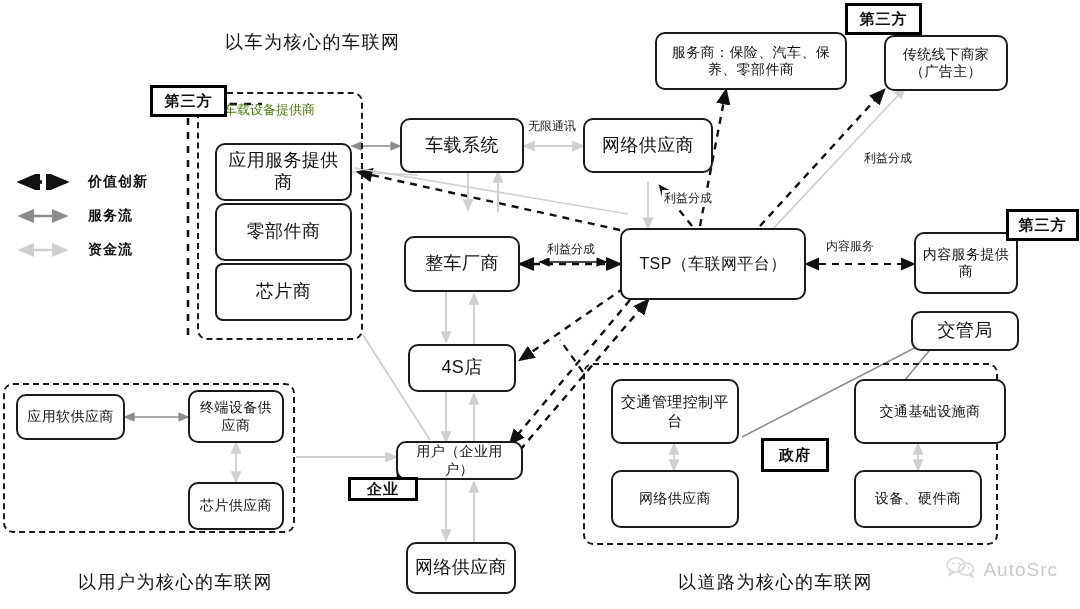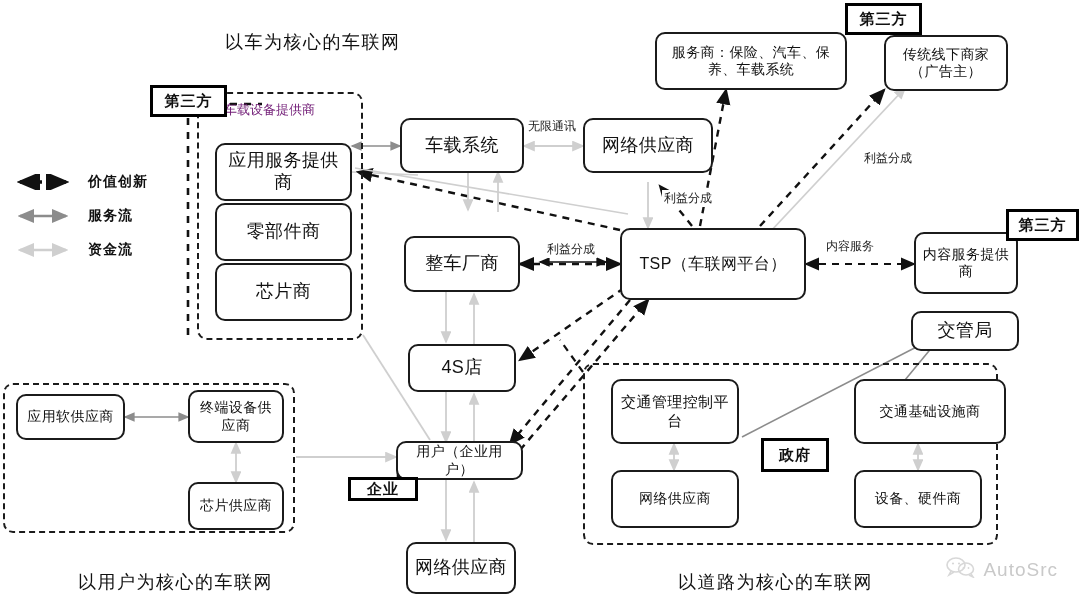--- a/index.html
+++ b/index.html
@@ -50,21 +50,21 @@
     box-sizing:border-box;
     border:2.4px dashed #1b1b1b;
     border-radius:10px;
     background:transparent;
     z-index:1;
   }
   
   .cap{
     position:absolute;
     font-size:13px;
-    color:#701a75;
+    color:#4d7c0f;
     white-space:nowrap;
     z-index:4;
   }
   .title{
     position:absolute;
     font-size:18px;
     font-weight:normal;
     letter-spacing:1.5px;
     color:#111;
     white-space:nowrap;
@@ -225,26 +225,26 @@
   <div class="tag" style="left:150px;top:85px;width:77px;height:32px;">第三方</div>
   <div class="tag" style="left:845px;top:3px;width:77px;height:32px;">第三方</div>
   <div class="tag" style="left:1006px;top:209px;width:73px;height:32px;">第三方</div>
   <div class="tag" style="left:348px;top:477px;width:70px;height:24px;">企业</div>
   <div class="tag" style="left:761px;top:438px;width:68px;height:34px;">政府</div>
 
   <div class="cap" style="left:224px;top:101px;">车载设备提供商</div>
 
   <div class="node" style="left:215px;top:143px;width:137px;height:58px;">应用服务提供商</div>
   <div class="node" style="left:215px;top:203px;width:137px;height:58px;">零部件商</div>
-  <div class="node" style="left:215px;top:263px;width:137px;height:58px;">芯片商</div>
+  <div class="node" style="left:215px;top:263px;width:137px;height:58px;border-radius:8px;">芯片商</div>
 
   <div class="node" style="left:400px;top:118px;width:124px;height:55px;">车载系统</div>
   <div class="node" style="left:583px;top:118px;width:130px;height:55px;">网络供应商</div>
 
-  <div class="node" style="left:655px;top:32px;width:192px;height:58px;font-size:14px;">服务商：保险、汽车、保养、车载系统</div>
+  <div class="node" style="left:655px;top:32px;width:192px;height:58px;font-size:14px;">服务商：保险、汽车、保养、零部件商</div>
   <div class="node" style="left:884px;top:35px;width:124px;height:56px;font-size:14px;">传统线下商家（广告主）</div>
 
   <div class="node" style="left:404px;top:236px;width:116px;height:56px;">整车厂商</div>
   <div class="node" style="left:408px;top:344px;width:108px;height:48px;">4S店</div>
 
   <div class="node" style="left:620px;top:228px;width:186px;height:72px;font-size:16px;">TSP（车联网平台）</div>
 
   <div class="node" style="left:914px;top:232px;width:104px;height:62px;font-size:14px;">内容服务提供商</div>
   <div class="node" style="left:911px;top:311px;width:108px;height:40px;">交管局</div>
 

